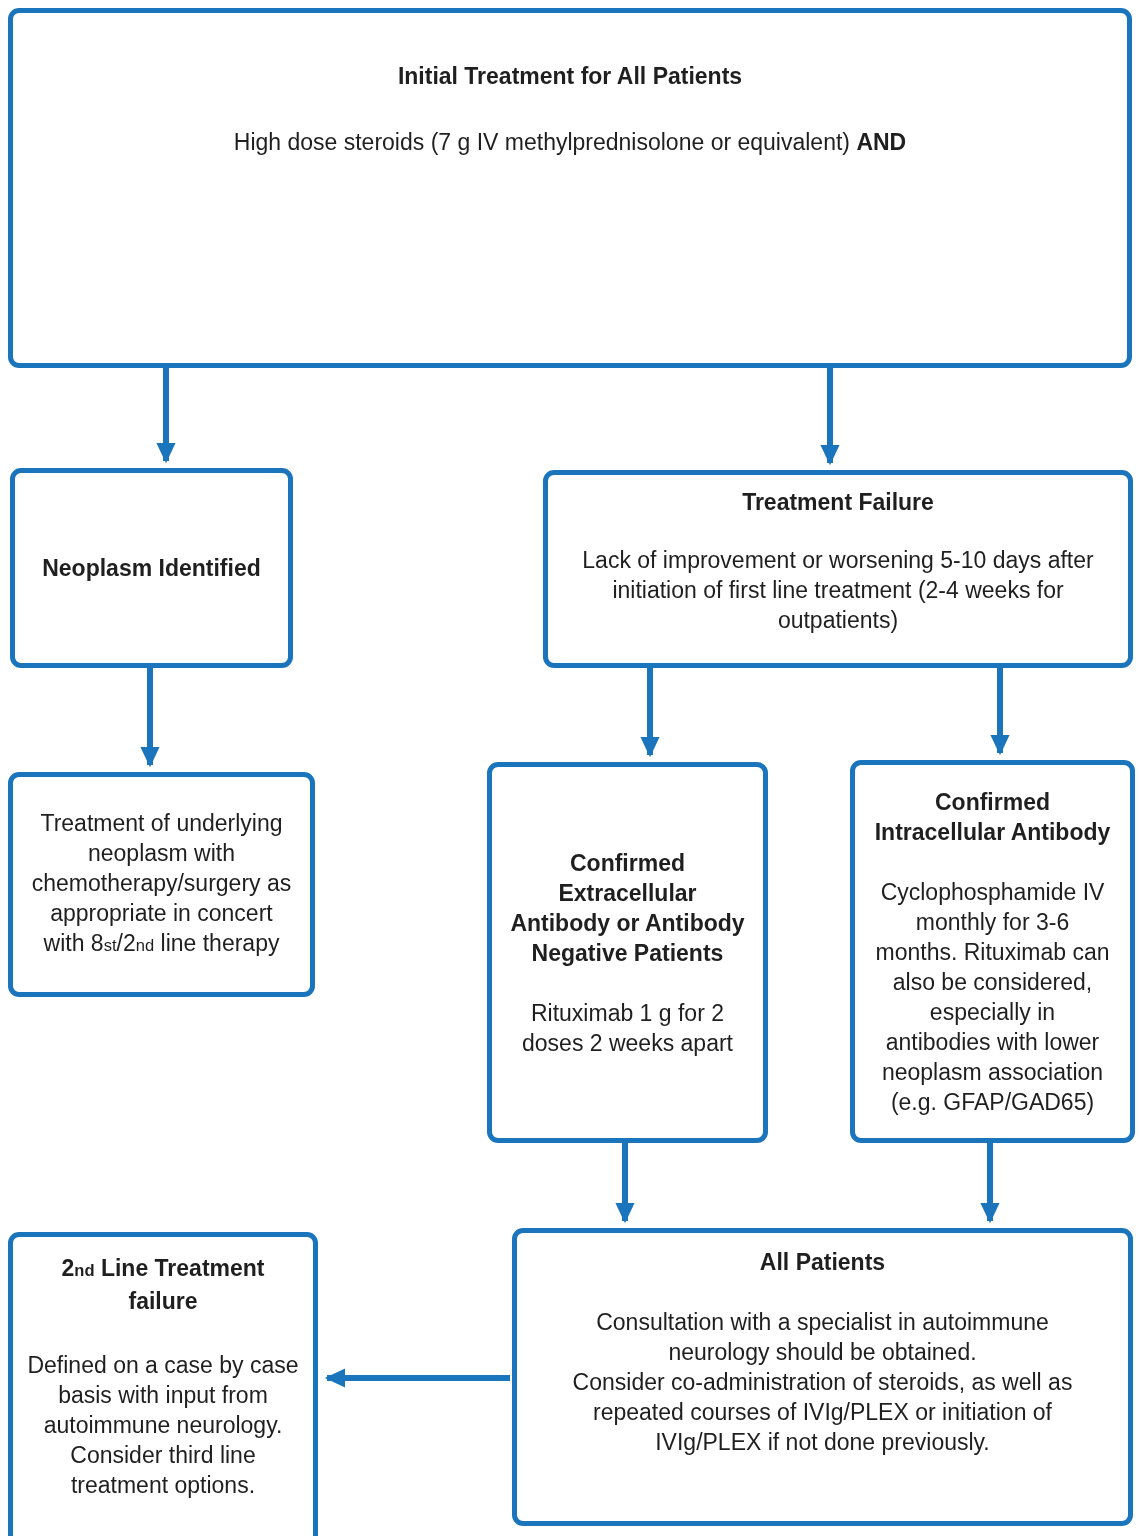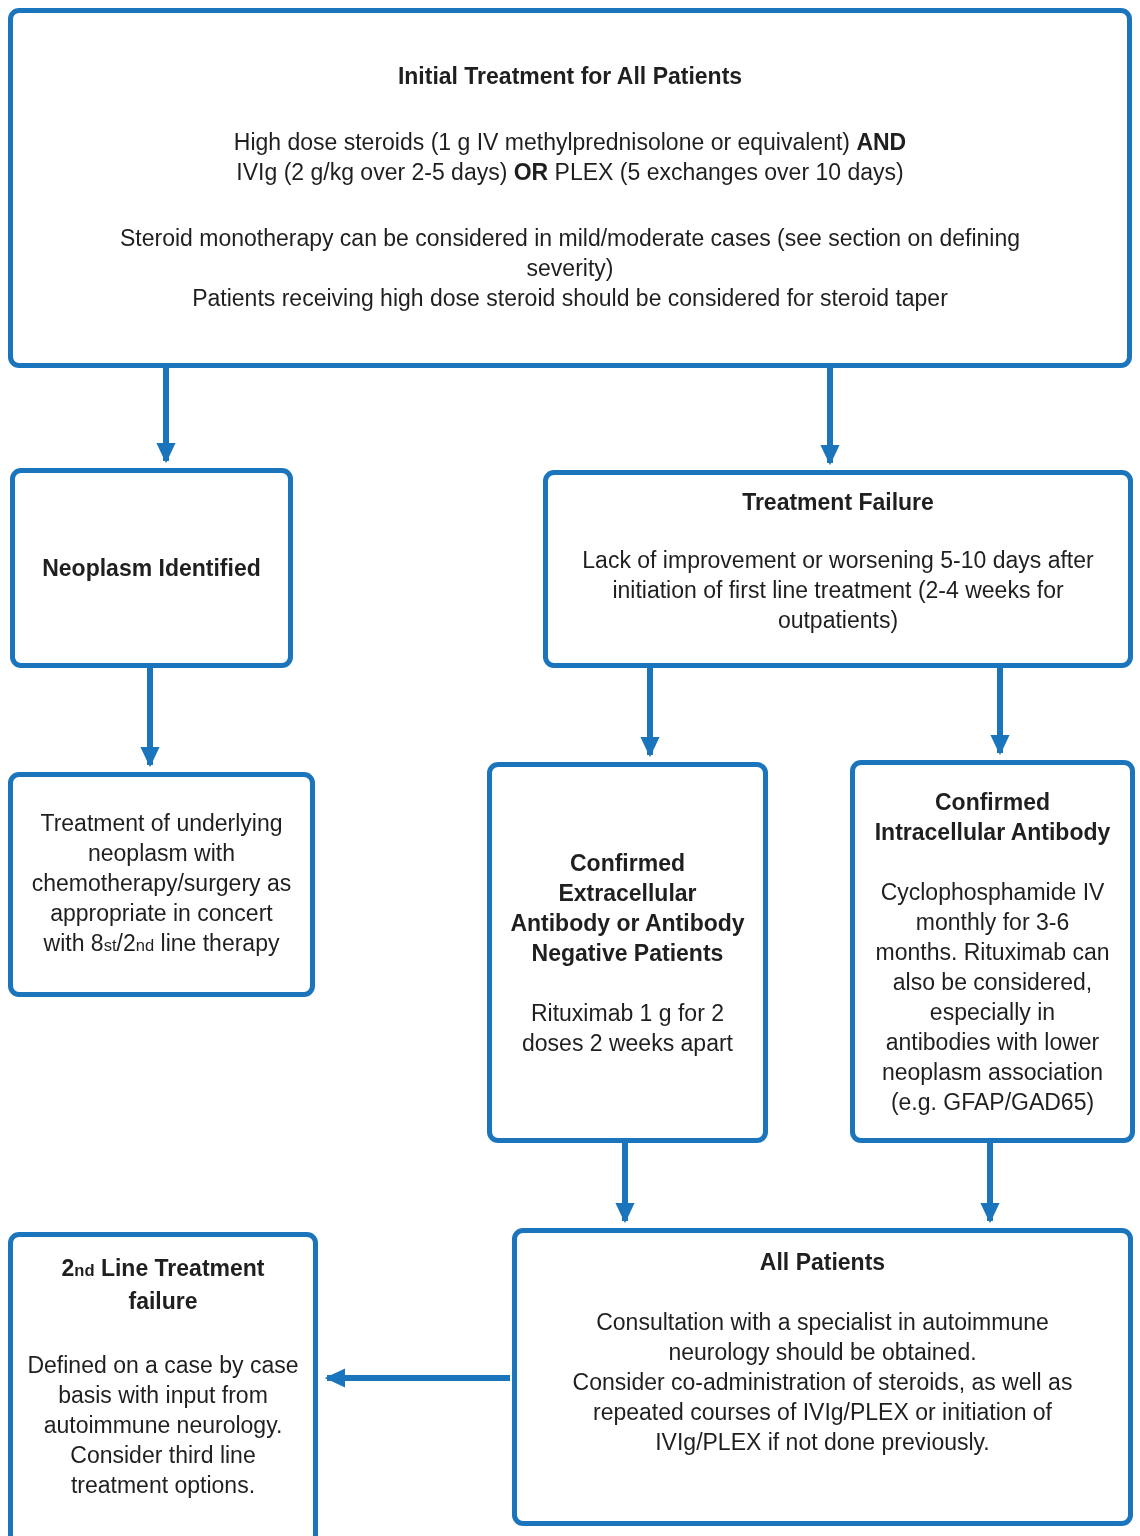--- a/index.html
+++ b/index.html
@@ -53,26 +53,22 @@
   }
 </style>
 </head>
 <body>
 
 <div class="canvas">
 
   <div class="box" style="left:8px; top:8px; width:1124px; height:360px; padding:48px 24px 8px;">
     <div class="box-title mb36">Initial Treatment for All Patients</div>
     <div class="mb36">
-      <div><span>High dose steroids (1 g IV methylprednisolone or equivalent) </span><b>AND</b></div>
-      <div><span>IVIg (2 g/kg over 2-5 days) </span><b>OR</b><span> PLEX (5 exchanges over 10 days)</span></div>
+      <div><span>High dose steroids (7 g IV methylprednisolone or equivalent) </span><b>AND</b></div>
     </div>
-    <div class="lines">Steroid monotherapy can be considered in mild/moderate cases (see section on defining
-severity)
-Patients receiving high dose steroid should be considered for steroid taper</div>
   </div>
 
   <div class="box v-center" style="left:10px; top:468px; width:283px; height:200px; padding:16px 14px;">
     <div class="box-title">Neoplasm Identified</div>
   </div>
 
   <div class="box" style="left:543px; top:470px; width:590px; height:198px; padding:12px 25px 0;">
     <div class="box-title mb28">Treatment Failure</div>
     <div class="lines">Lack of improvement or worsening 5-10 days after
 initiation of first line treatment (2-4 weeks for

